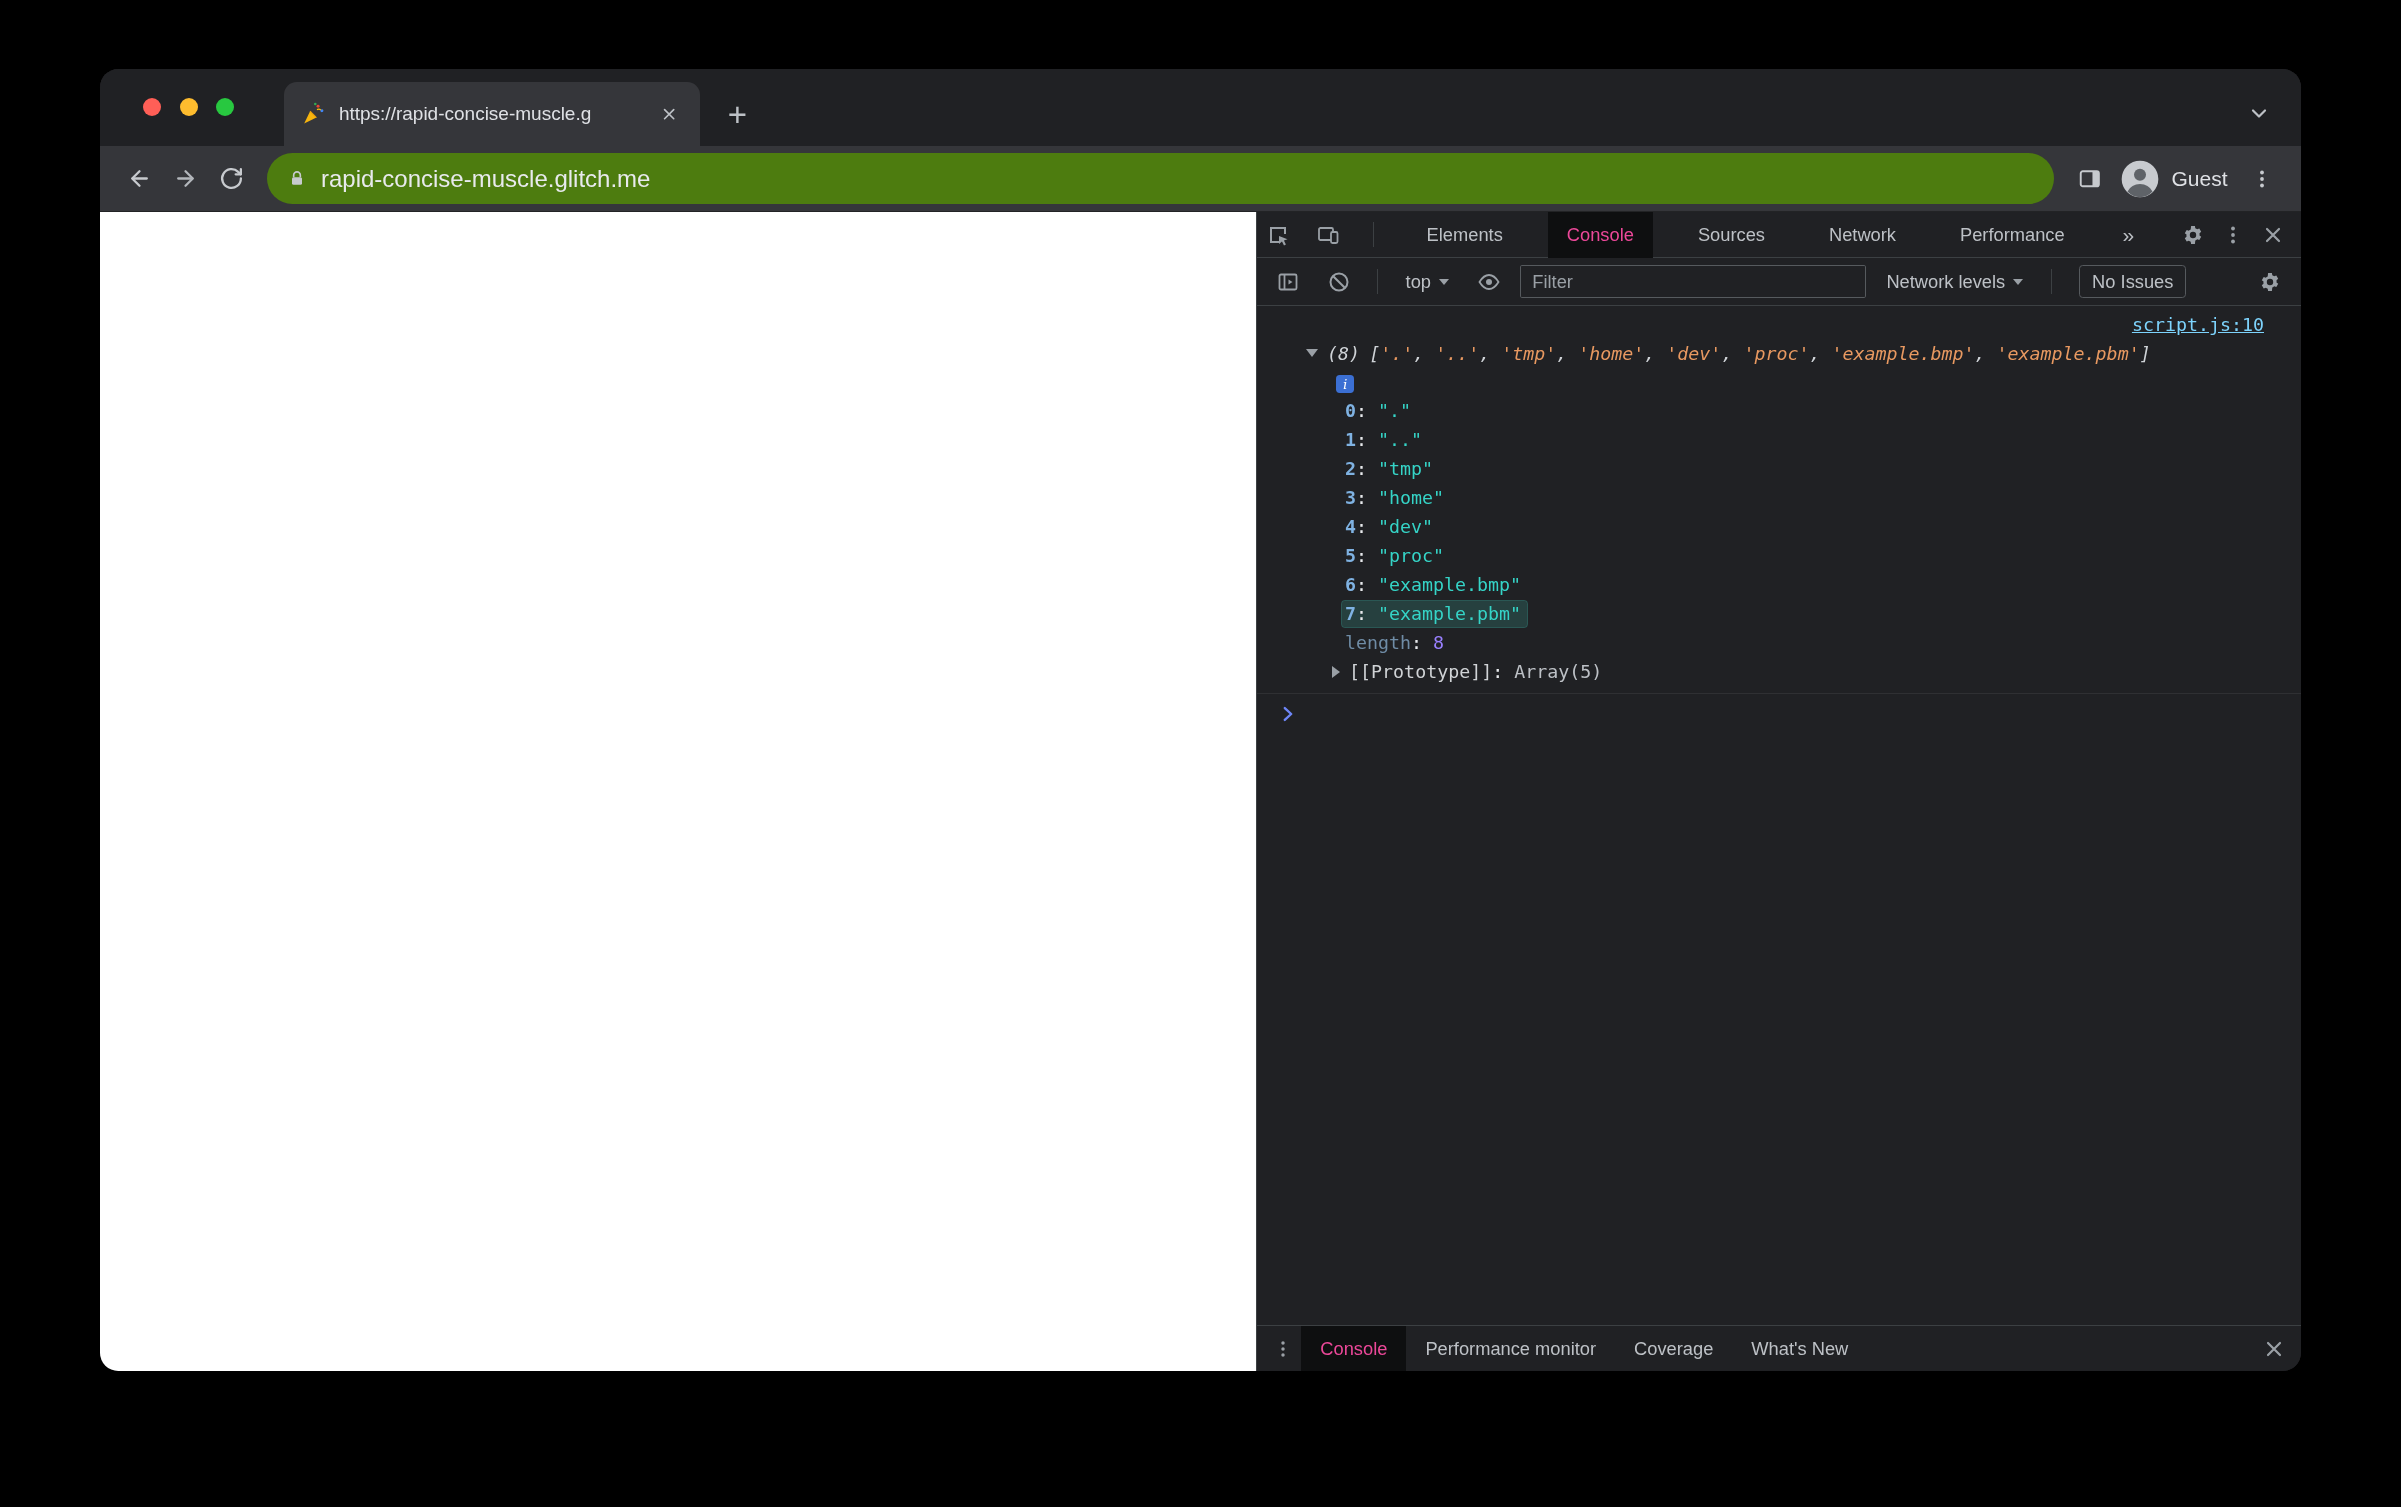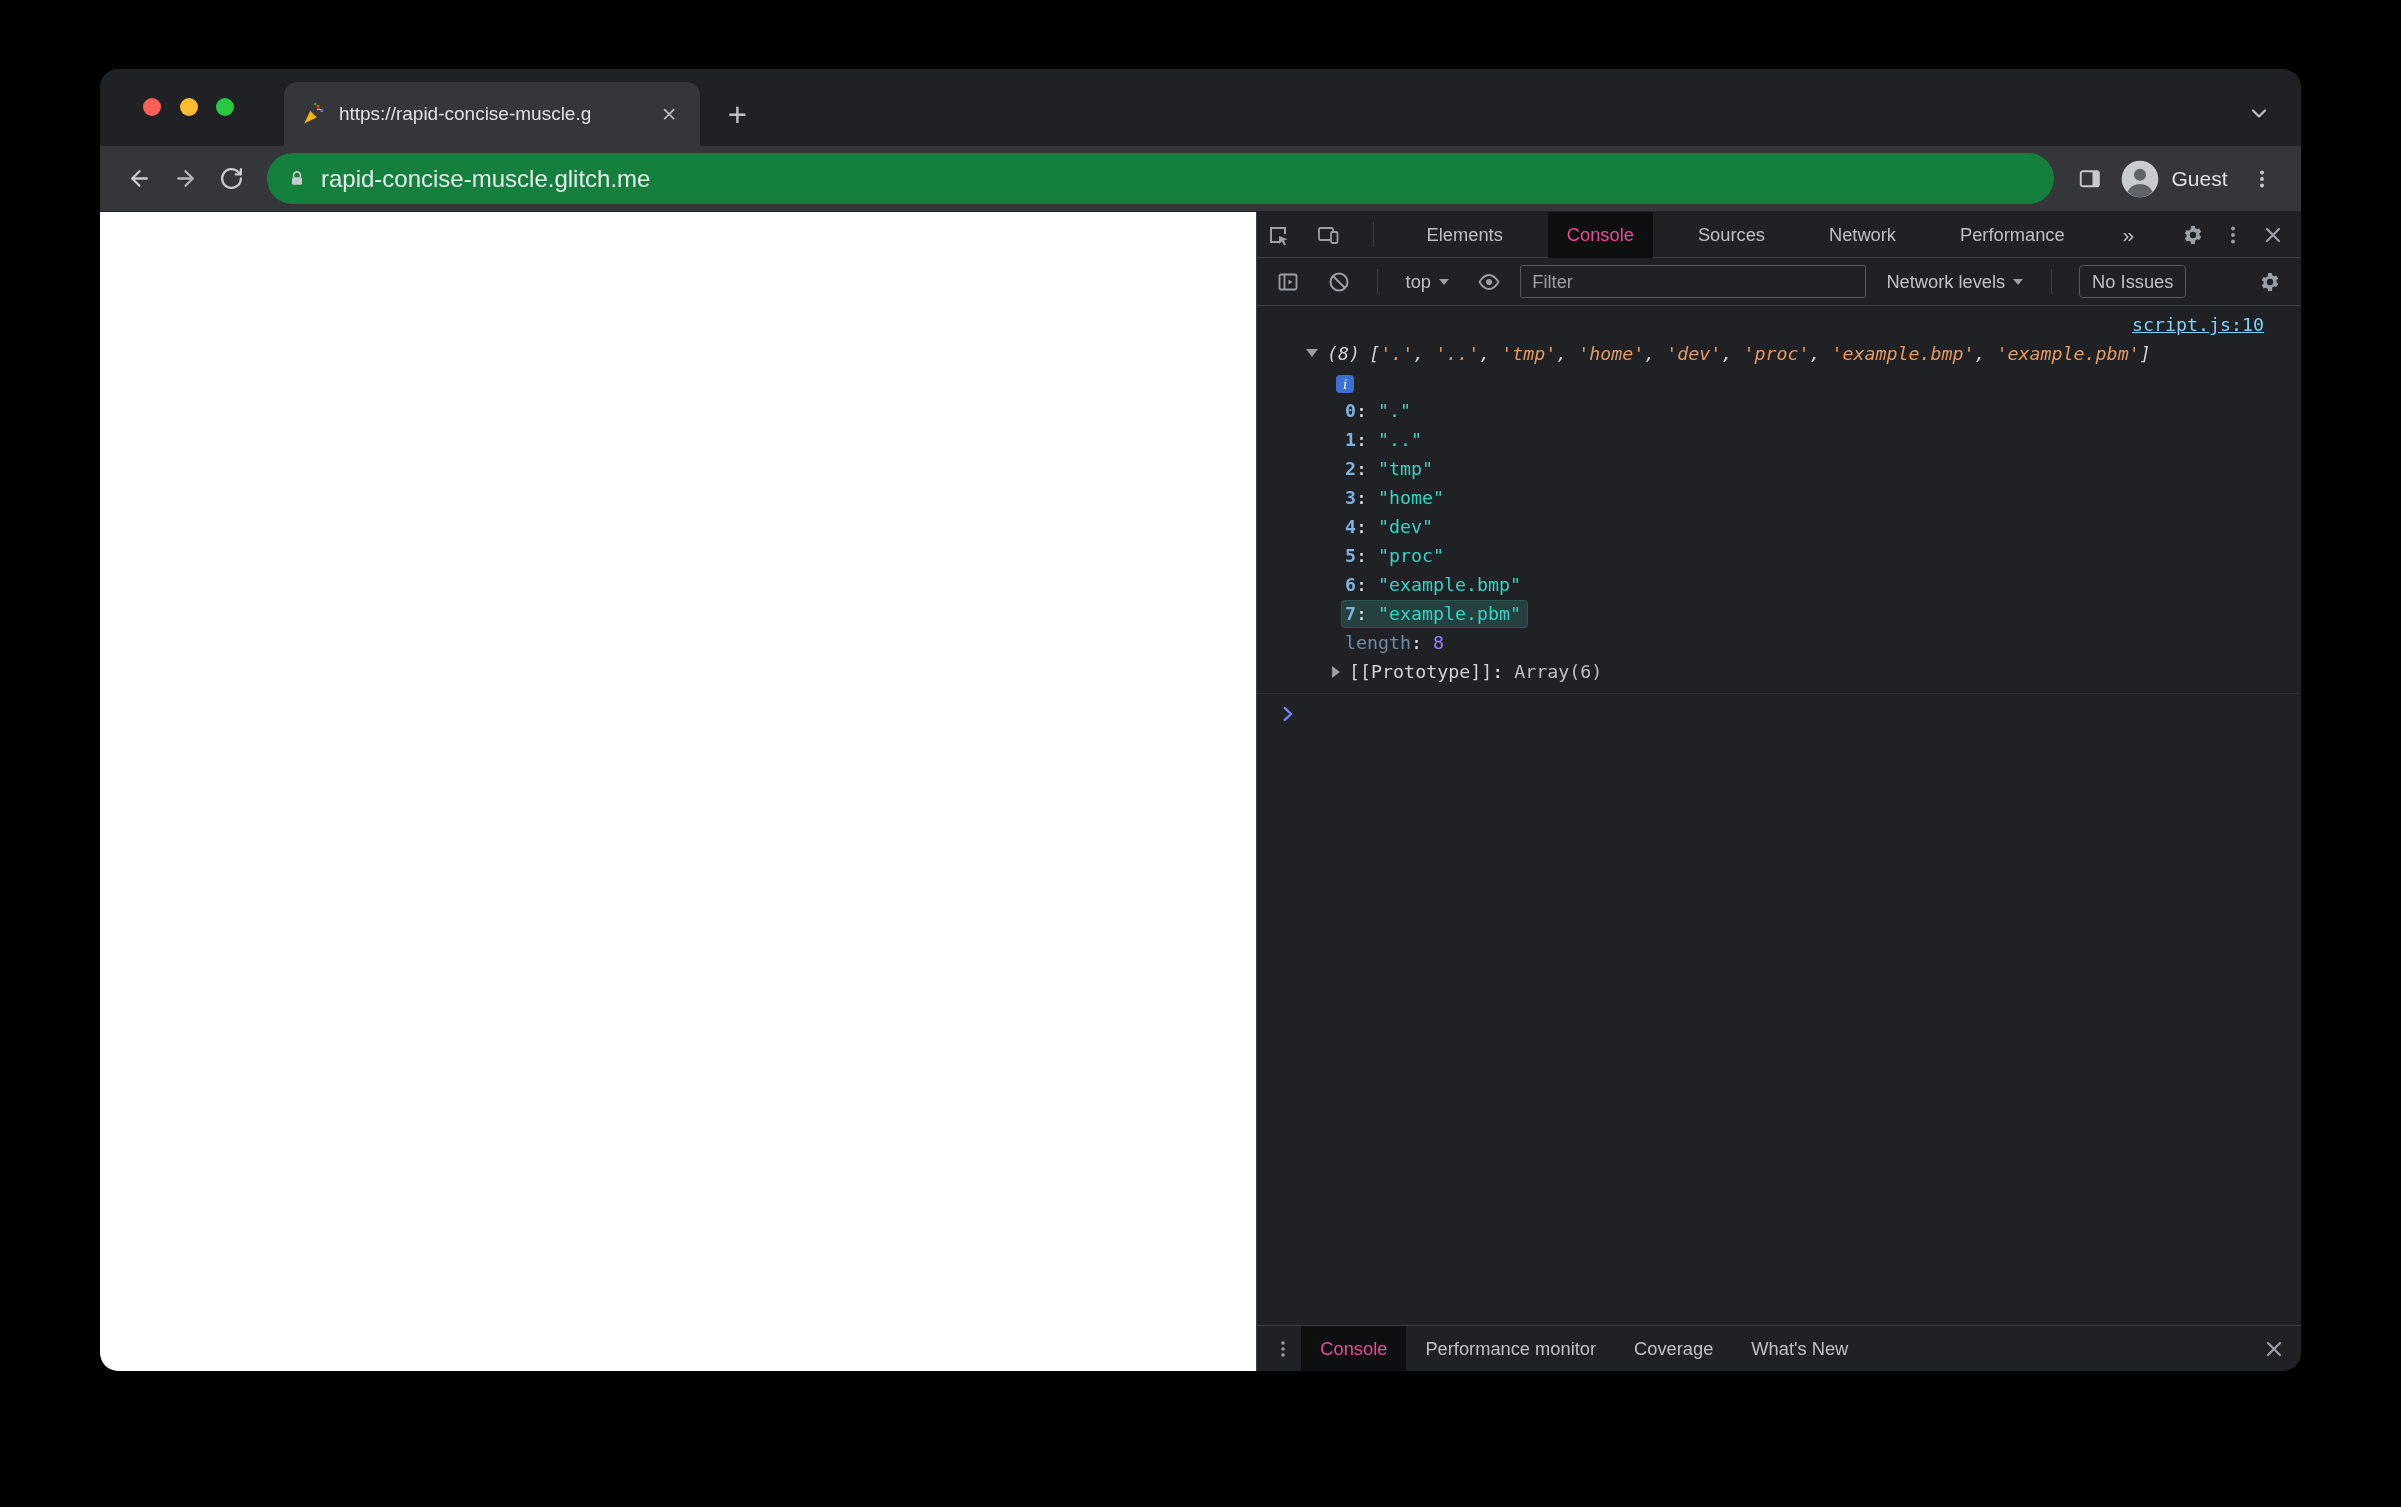--- a/index.html
+++ b/index.html
@@ -34,21 +34,21 @@
   .strip-chevron svg { width:24px; height:24px; }
 
   
   .toolbar { height:66px; background:#35363a; flex:0 0 auto; display:flex; align-items:center;
              padding:0 16.5px; border-bottom:0.9px solid rgba(0,0,0,0.35); }
   .navbtn { width:46px; height:46px; border-radius:50%; color:#c7cace;
             display:flex; align-items:center; justify-content:center; flex:0 0 auto; }
   .navbtn svg { width:25px; height:25px; }
   .navbtn.fwd { color:#b2b6bb; }
 
-  .omnibox { flex:1; height:51px; background:#15803d; border-radius:25.6px; margin:0 12.8px;
+  .omnibox { flex:1; height:51px; background:#4d7c0f; border-radius:25.6px; margin:0 12.8px;
              display:flex; align-items:center; padding:0 20px; gap:13.7px; min-width:0; }
   .lock { color:#c7cace; display:flex; }
   .lock svg { width:20px; height:20px; }
   .url { color:#e8eaed; font-size:24px; white-space:nowrap; overflow:hidden; }
 
   .sidepanel-btn { width:46px; height:46px; color:#c7cace; display:flex; align-items:center; justify-content:center; }
   .sidepanel-btn svg { width:25.6px; height:25.6px; }
   .profile { display:flex; align-items:center; gap:11px; padding:3.7px 11px 3.7px 7.3px; border-radius:25.6px; }
   .avatar { width:40px; height:40px; display:flex; }
   .avatar svg { width:40px; height:40px; }
@@ -309,21 +309,21 @@
           <div class="inforow"><span class="ibadge">i</span></div>
           <div class="crow"><span class="ckey">0</span><span class="cpunc">: </span><span class="cstr">"."</span></div>
           <div class="crow"><span class="ckey">1</span><span class="cpunc">: </span><span class="cstr">".."</span></div>
           <div class="crow"><span class="ckey">2</span><span class="cpunc">: </span><span class="cstr">"tmp"</span></div>
           <div class="crow"><span class="ckey">3</span><span class="cpunc">: </span><span class="cstr">"home"</span></div>
           <div class="crow"><span class="ckey">4</span><span class="cpunc">: </span><span class="cstr">"dev"</span></div>
           <div class="crow"><span class="ckey">5</span><span class="cpunc">: </span><span class="cstr">"proc"</span></div>
           <div class="crow"><span class="ckey">6</span><span class="cpunc">: </span><span class="cstr">"example.bmp"</span></div>
           <div class="crow"><span class="hl"><span class="ckey">7</span><span class="cpunc">: </span><span class="cstr">"example.pbm"</span></span></div>
           <div class="crow"><span class="ckey lenkey">length</span><span class="cpunc">: </span><span class="cnum">8</span></div>
-          <div class="protorow"><span class="tri-right"></span><span class="protokey">[[Prototype]]</span><span class="cpunc">: </span><span class="protoval">Array(6)</span></div>
+          <div class="protorow"><span class="tri-right"></span><span class="protokey">[[Prototype]]</span><span class="cpunc">: </span><span class="protoval">Array(5)</span></div>
         </div>
         <div class="promptrow">
           <svg viewBox="0 0 24 24" fill="none">
               <path d="M8.5 5.5 L15.5 12 L8.5 18.5" stroke="#6e86f7" stroke-width="2.6" stroke-linecap="round" stroke-linejoin="round"></path>
             </svg>
         </div>
       </div>
 
       <div class="dt-drawer">
         <div class="drawer-kebab">

